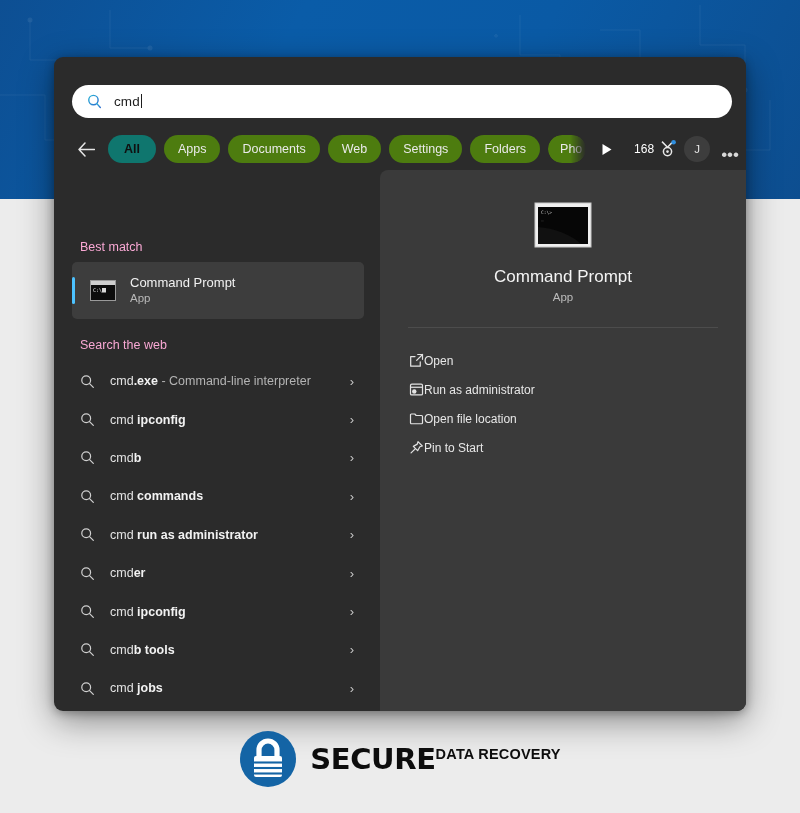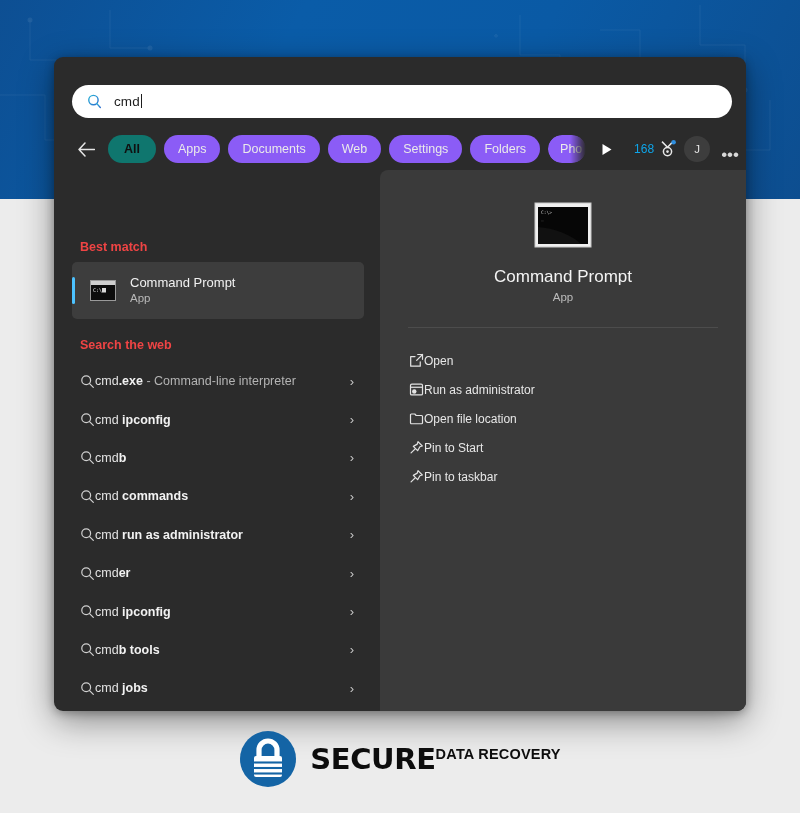--- a/index.html
+++ b/index.html
@@ -90,21 +90,21 @@
   .back-btn {
     width: 28px; height: 28px;
     flex: 0 0 auto;
     display: flex; align-items: center; justify-content: center;
     border-radius: 50%;
   }
   .pill {
     height: 28px;
     padding: 0 14px;
     border-radius: 15px;
-    background: #8b5cf6;
+    background: #4d7c0f;
     color: #eaeaea;
     font-size: 12.5px;
     display: flex;
     align-items: center;
     white-space: nowrap;
     flex: 0 0 auto;
   }
   .pill.active {
     background: #0f766e;
     color: #101010;
@@ -123,21 +123,21 @@
     width: 22px; height: 22px;
     flex: 0 0 auto;
     display: flex; align-items: center; justify-content: center;
     margin-left: 2px;
   }
   .filters-spacer { flex: 1 1 auto; }
   .rewards {
     display: flex; align-items: center; gap: 5px;
     flex: 0 0 auto;
   }
-  .rewards-count { font-size: 12px; color: #0ea5e9; }
+  .rewards-count { font-size: 12px; color: #ffffff; }
   .avatar {
     width: 26px; height: 26px;
     border-radius: 50%;
     background: #3d3d3d;
     color: #e6e6e6;
     font-size: 11.5px;
     display: flex; align-items: center; justify-content: center;
     flex: 0 0 auto;
   }
   .dots {
@@ -160,23 +160,23 @@
   }
   .right-col {
     position: absolute;
     left: 326px; top: 0;
     width: 366px; height: 541px;
     background: #3a3a3a;
     border-top-left-radius: 8px;
   }
 
   .section-head {
-    color: #ef4444;
+    color: #f9a8d4;
     font-size: 12.5px;
-    font-weight: 700;
+    font-weight: 400;
     padding: 0 0 0 26px;
   }
   .sh1 { position: absolute; top: 70px; }
   .sh2 { position: absolute; top: 168px; }
 
   
   .bestmatch {
     position: absolute;
     left: 18px; top: 92px;
     width: 292px; height: 57px;
@@ -201,20 +201,21 @@
   
   .weblist {
     position: absolute;
     left: 18px; top: 192px;
     width: 292px;
   }
   .web-row {
     height: 38.4px;
     display: flex;
     align-items: center;
+    gap: 15px;
     padding: 0 10px 0 8px;
     border-radius: 4px;
   }
   .web-ico { width: 15px; height: 15px; flex: 0 0 auto; }
   .web-label {
     flex: 1 1 auto;
     color: #e3e3e3;
     font-size: 12.5px;
     white-space: nowrap;
     overflow: hidden;
@@ -522,29 +523,20 @@
           </div>
           <div class="action-row">
             <span class="act-ico">
               <svg width="15" height="15" viewBox="0 0 16 16">
                 <path d="M9.6 1.8 L14.2 6.4 L11.6 7.2 L9.2 11.4 L4.6 6.8 L8.8 4.4 Z" fill="none" stroke="#e3e3e3" stroke-width="1.3" stroke-linejoin="round"></path>
                 <line x1="6.6" y1="9.4" x2="2.2" y2="13.8" stroke="#e3e3e3" stroke-width="1.3" stroke-linecap="round"></line>
               </svg>
             </span>
             <span class="act-label">Pin to Start</span>
           </div>
-          <div class="action-row">
-            <span class="act-ico">
-              <svg width="15" height="15" viewBox="0 0 16 16">
-                <path d="M9.6 1.8 L14.2 6.4 L11.6 7.2 L9.2 11.4 L4.6 6.8 L8.8 4.4 Z" fill="none" stroke="#e3e3e3" stroke-width="1.3" stroke-linejoin="round"></path>
-                <line x1="6.6" y1="9.4" x2="2.2" y2="13.8" stroke="#e3e3e3" stroke-width="1.3" stroke-linecap="round"></line>
-              </svg>
-            </span>
-            <span class="act-label">Pin to taskbar</span>
-          </div>
         </div>
     </div>
   </div>
 </div>
 
 <div class="logo">
   <svg class="logo-mark" viewBox="0 0 58 58">
     <circle cx="29" cy="29" r="28" fill="#1464a5"></circle>
     <path d="M20 27 L20 20 A9 9 0 0 1 38 20 L38 27" fill="none" stroke="#ffffff" stroke-width="5.2"></path>
     <rect x="15" y="26" width="28" height="21" rx="2" fill="#ffffff"></rect>

